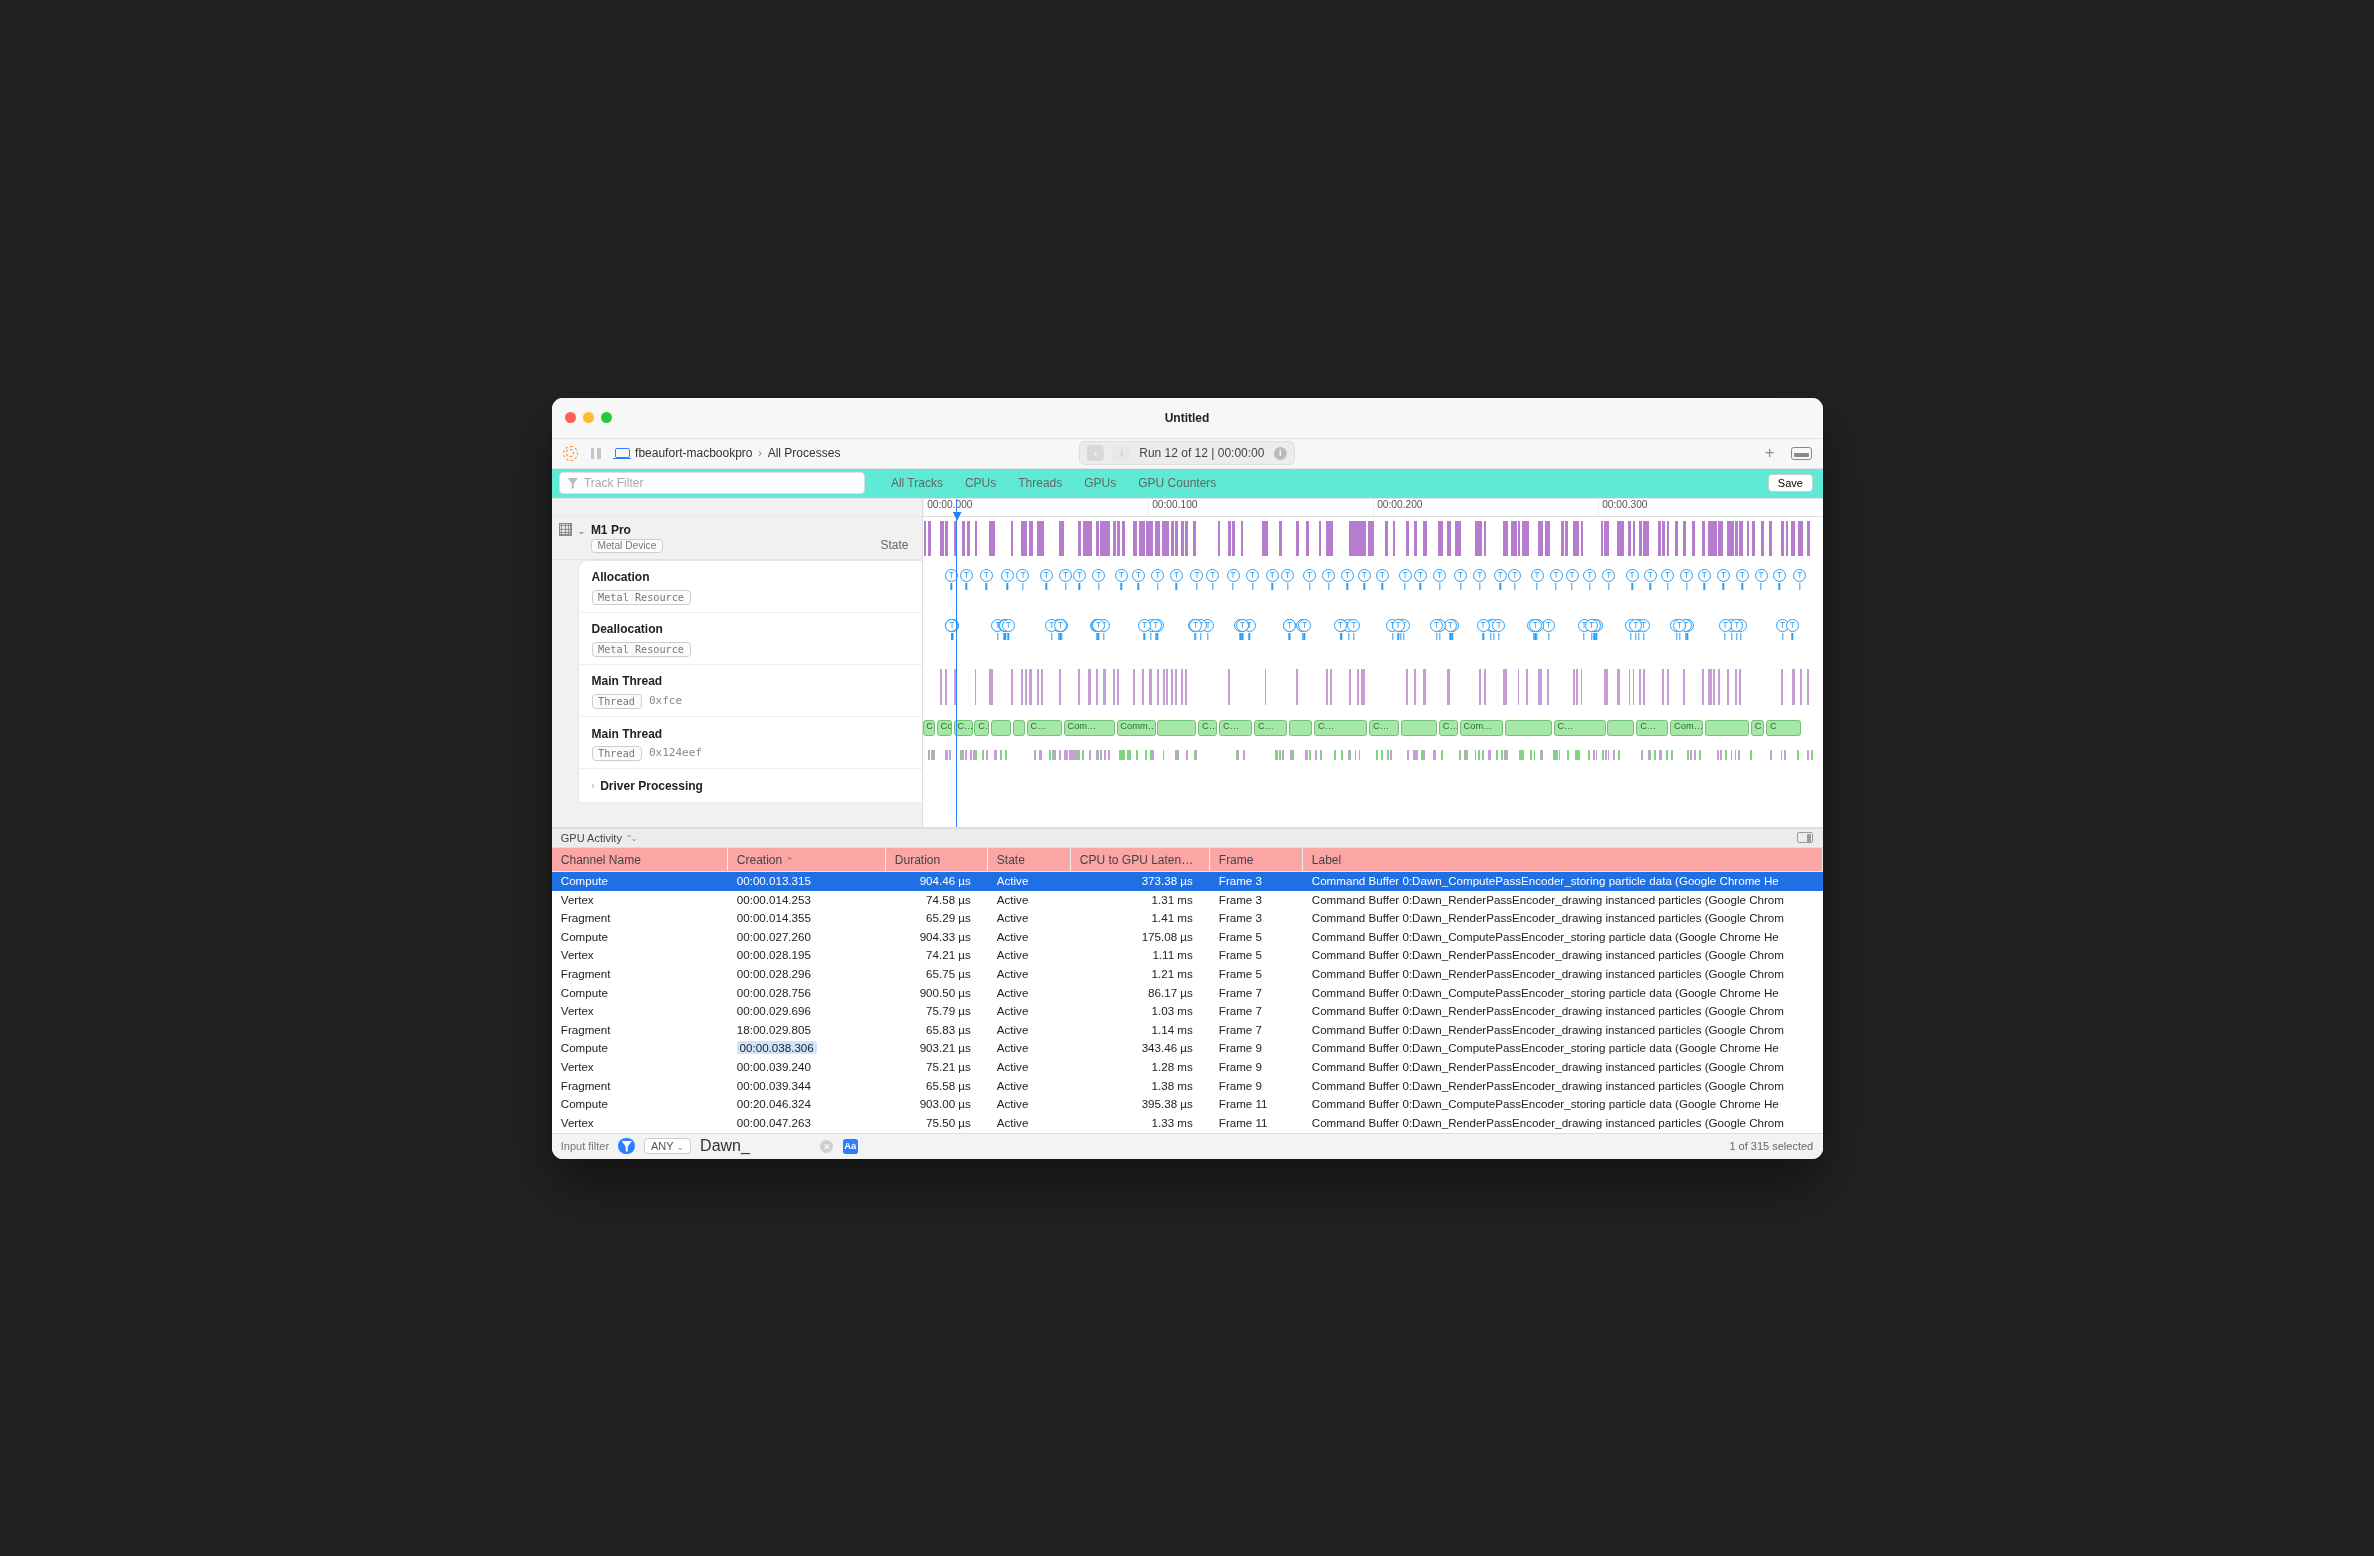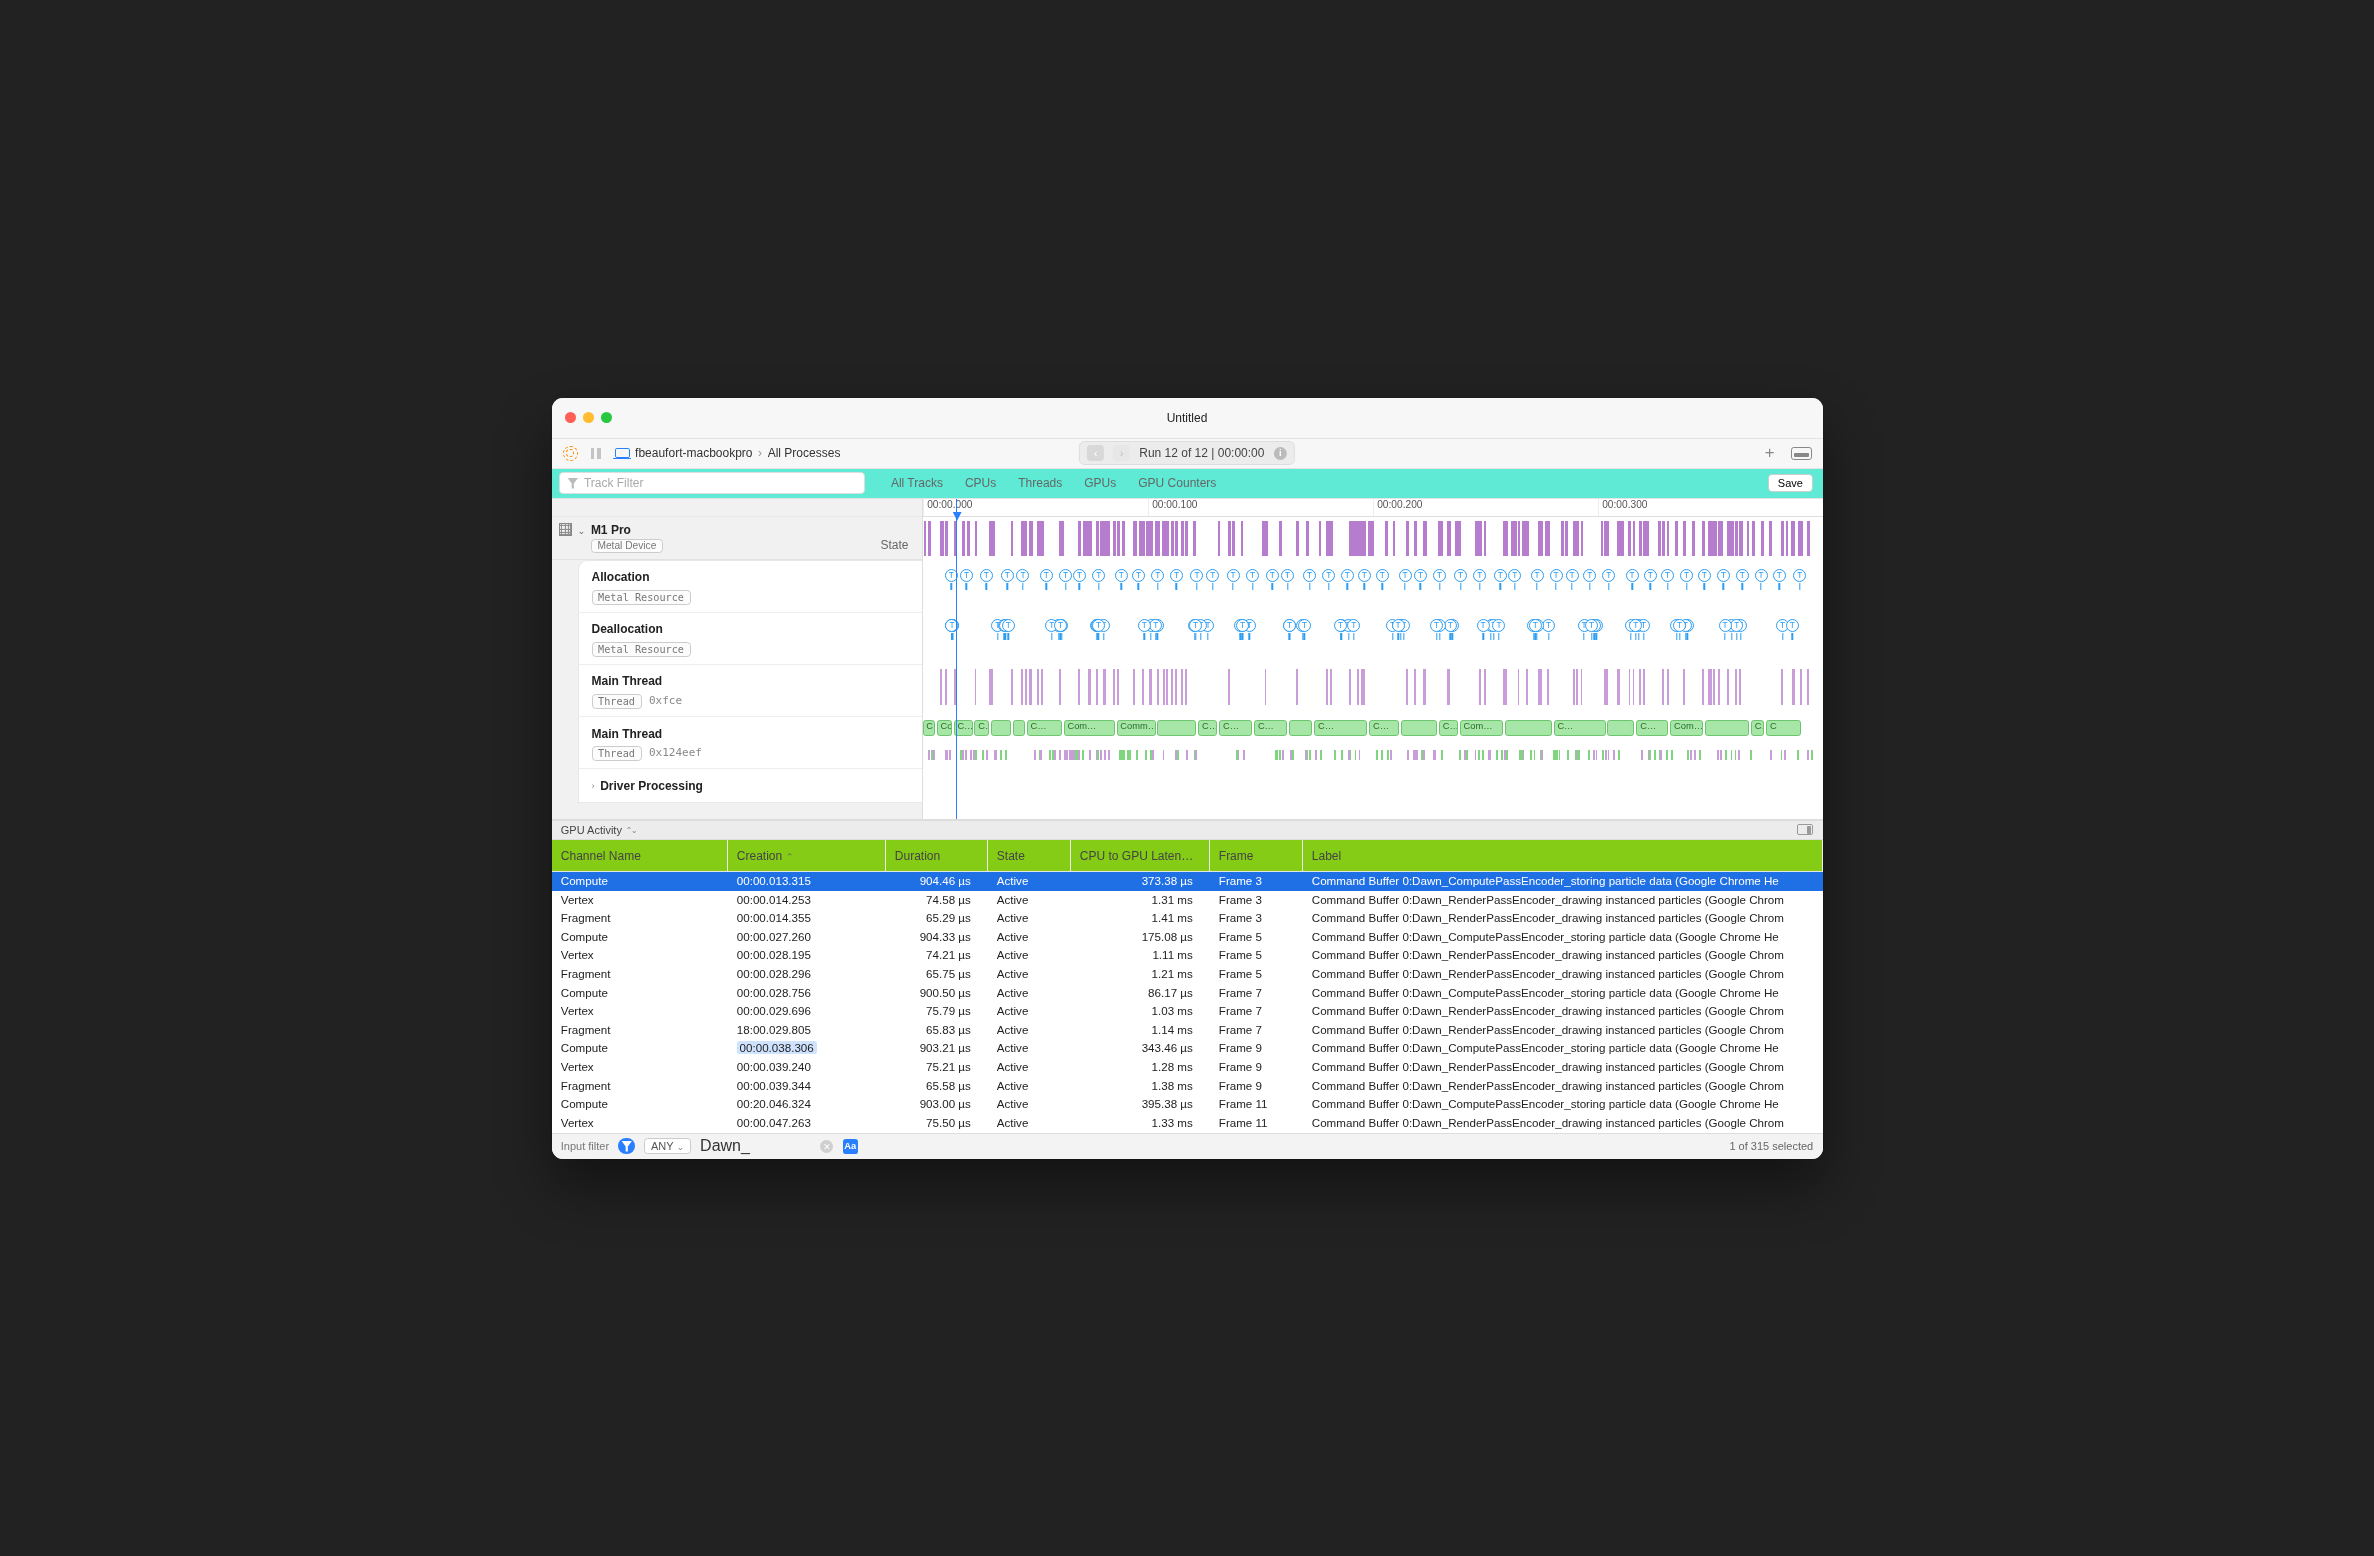--- a/index.html
+++ b/index.html
@@ -23,21 +23,21 @@
   .titlebar {
     height: 41px; display: flex; align-items: center;
     background: #f7f7f7; border-bottom: 0.9px solid #e3e3e3;
     position: relative;
   }
   .traffic { display: flex; gap: 7.4px; margin-left: 13px; }
   .light { width: 11px; height: 11px; border-radius: 50%; }
   .light.red { background: #ff5f57; }
   .light.yellow { background: #febc2e; }
   .light.green { background: #28c840; }
-  .title { position: absolute; left: 50%; transform: translateX(-50%); font-weight: 400; }
+  .title { position: absolute; left: 50%; transform: translateX(-50%); font-weight: 700; }
 
   
   .toolbar {
     height: 30px; display: flex; align-items: center; gap: 11px;
     padding: 0 11px; background: #f7f7f7; border-bottom: 0.9px solid #e3e3e3;
     position: relative;
   }
   .toolbar .left { display: flex; align-items: center; gap: 13px; }
   .rec-icon { width: 15px; height: 15px; border: 1.9px dashed #ff8a00; border-radius: 50%; position: relative; }
   .rec-icon::after { content:""; position:absolute; inset:2.8px; border:0.9px dashed #ff8a00; border-radius:50%; }
@@ -125,21 +125,21 @@
   .panel-header {
     height: 20.4px; background:#ececec; border-top:0.9px solid #ddd; border-bottom:0.9px solid #ddd;
     display:flex; align-items:center; padding:0 9.3px; gap:3.7px; color:#444; font-size:11px;
   }
   .panel-header .updown { font-size:8.3px; color:#888; letter-spacing:-1.9px;}
   .panel-header .panel-right-icon { margin-left:auto; width:16.7px;height:11px;border:1.1px solid #999;border-radius:1.9px; position:relative;}
   .panel-header .panel-right-icon::after {content:"";position:absolute;right:0.9px;top:0.9px;bottom:0.9px;width:4.6px;background:#999;border-radius:0.9px;}
 
   .table { flex:0 0 auto; background:#fff; overflow:hidden; }
   .thead, .trow { display:grid; grid-template-columns: 176px 158px 102px 83px 139px 93px 1fr; }
-  .thead { height:32px; border-bottom:0.9px solid #e5e5e5; background:#84cc16; }
+  .thead { height:24px; border-bottom:0.9px solid #e5e5e5; background:#fca5a5; }
   .th { padding:4.6px 9.3px; color:#444; border-right:0.9px solid #eee; display:flex; align-items:center; gap:3.7px; white-space:nowrap; overflow:hidden; text-overflow:ellipsis;}
   .th.sort::after { content:"⌃"; font-size:9.3px; color:#666; transform:translateY(0.9px);}
   .tbody { }
   .trow { height:18.6px; font-size:11.6px; }
   .td { padding:1.9px 9.3px; white-space:nowrap; overflow:hidden; text-overflow:ellipsis; }
   .td.num { text-align:right; padding-right:16.7px; }
   .trow.selected { background:#1f6fe5; color:#fff; }
   .td .hl { background:#cfe3ff; border-radius:2.8px; padding:0 2.8px;}
 
   

